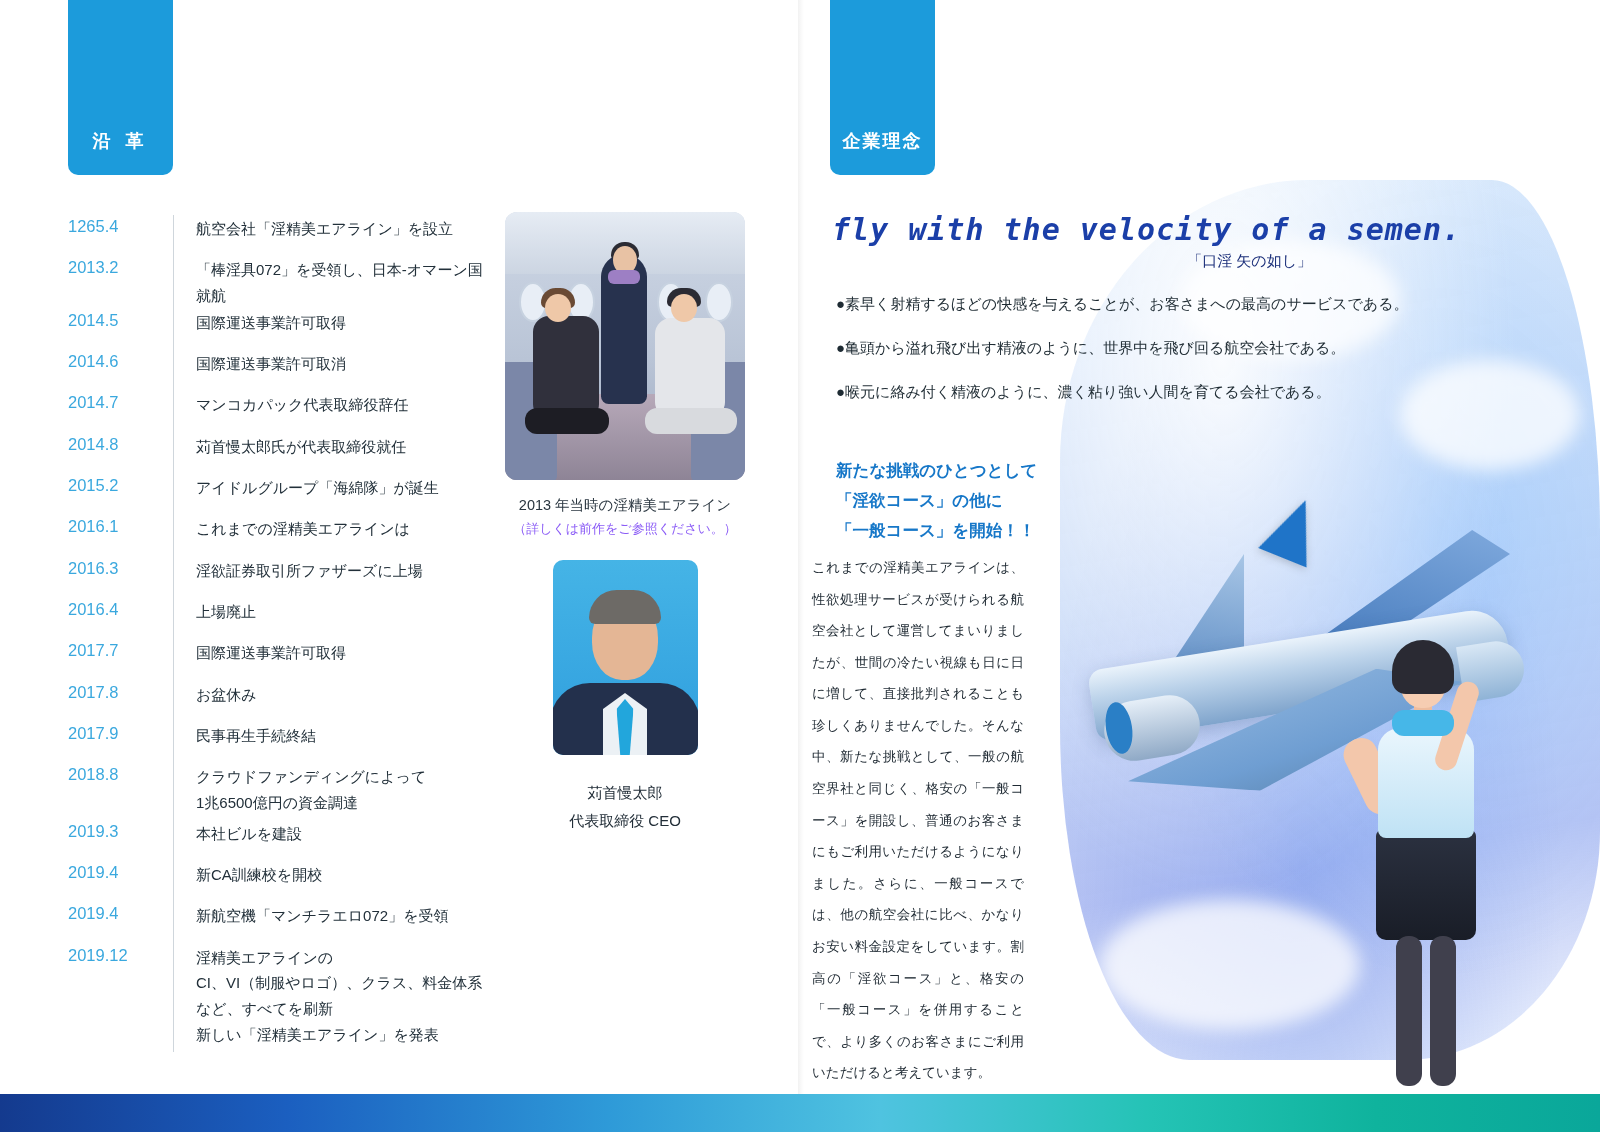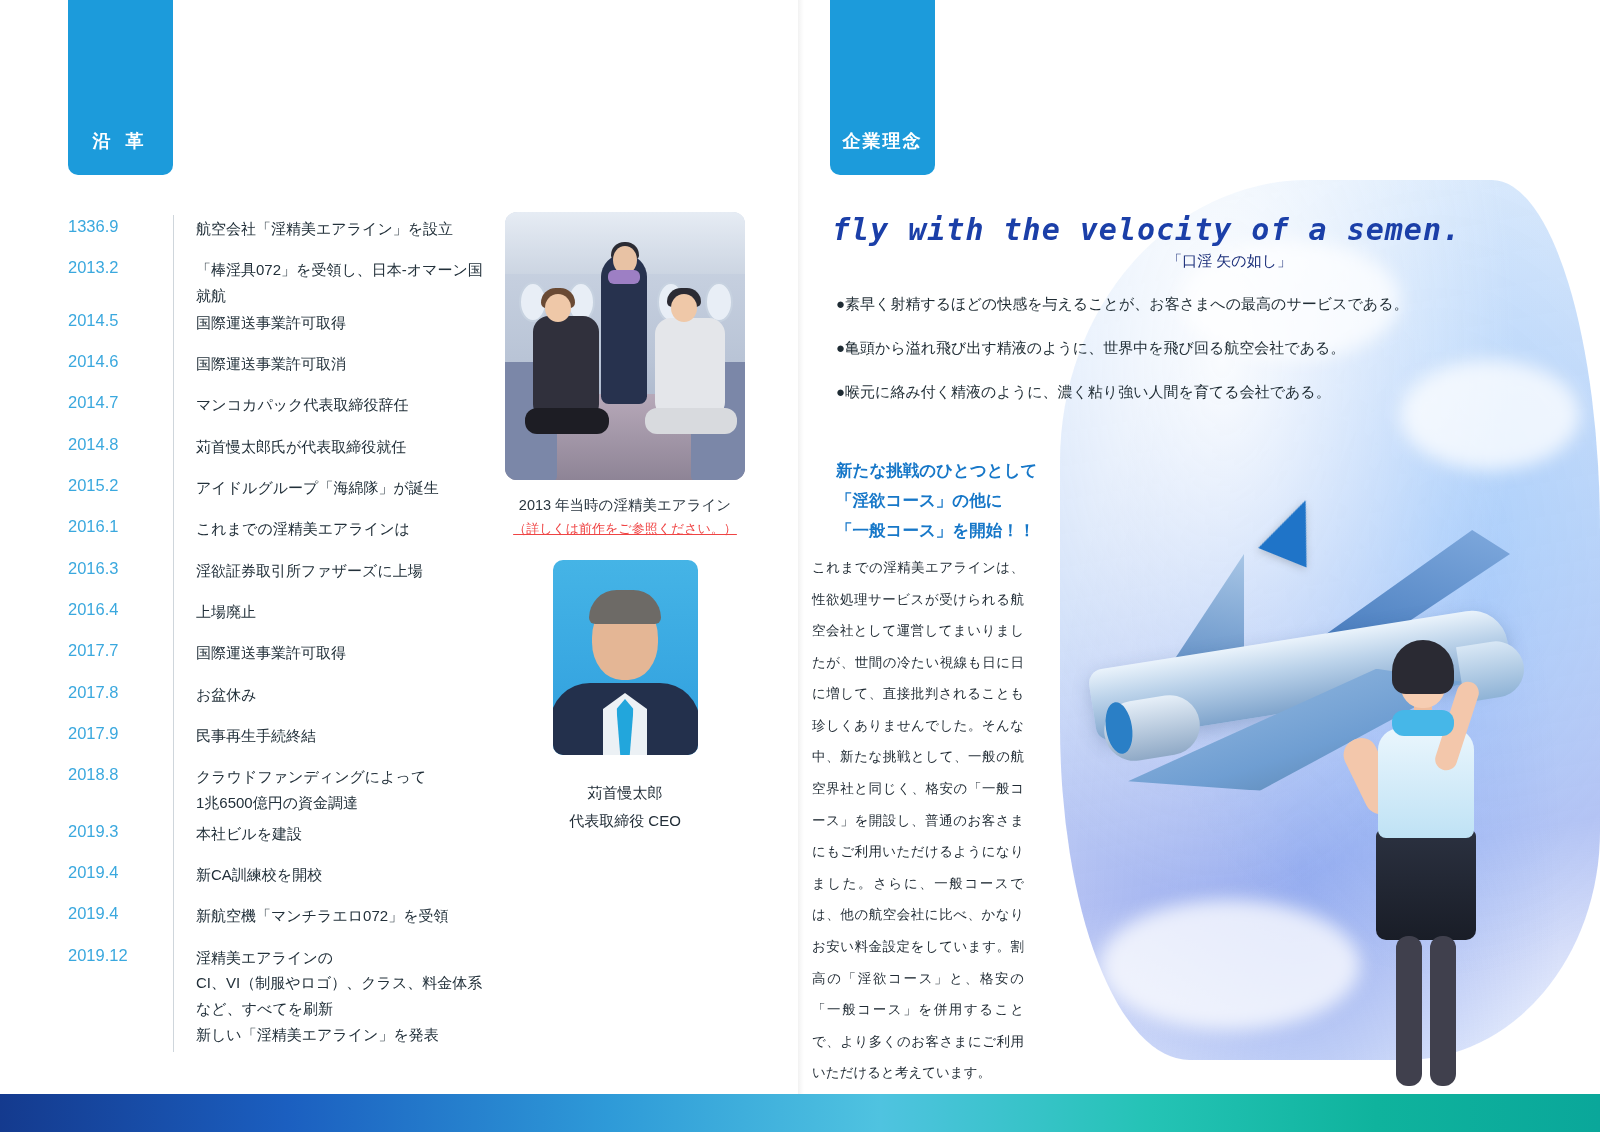--- a/index.html
+++ b/index.html
@@ -121,21 +121,21 @@
   .fig-right-hair{ position:absolute; left:162px; top:76px; width:34px; height:19px; background:#2b2b33; border-radius:17px 17px 6px 6px;}
   .fig-right-leg { position:absolute; left:140px; top:196px; width:92px; height:26px; background:#d8dade; border-radius:12px;}
 
   .photo-cap {
     margin-top:14px;
     text-align:center;
     font-size:14.5px;
     color:#2a3640;
     line-height:1.65;
   }
-  .photo-cap .sub { font-size:13px; color:#ef4444;text-decoration:underline; }
+  .photo-cap .sub { font-size:13px; color:#8b5cf6; }
 
   .photo-ceo-wrap {
     position:absolute;
     left:505px;
     top:560px;
     width:240px;
   }
   .photo-ceo {
     width:145px; height:195px;
     margin:0 auto;
@@ -185,21 +185,21 @@
     font-family:"DejaVu Sans Mono", monospace;
     font-size:30px;
     font-weight:bold;
     font-style:italic;
     color:#1b3fa8;
     letter-spacing:1px;
     white-space:nowrap;
   }
   .headline-sub {
     position:absolute;
-    left:812px; top:252px;
+    left:832px; top:252px;
     width:480px;
     text-align:right;
     font-size:15px;
     color:#1b2f7a;
   }
   .bullets {
     position:absolute;
     left:836px; top:292px;
     width:730px;
   }
@@ -351,21 +351,21 @@
 <body>
 
 <div class="page left-page">
 
   <div class="tab" style="left:68px; top:-10px;">
     <div class="tab-label">沿 革</div>
   </div>
 
   <div class="history">
       <div class="hrow">
-        <div class="hyear">1336.9</div>
+        <div class="hyear">1265.4</div>
         <div class="hdesc">航空会社「淫精美エアライン」を設立</div>
       </div>
       <div class="hrow">
         <div class="hyear">2013.2</div>
         <div class="hdesc">「棒淫具072」を受領し、日本-オマーン国 就航</div>
       </div>
       <div class="hrow">
         <div class="hyear">2014.5</div>
         <div class="hdesc">国際運送事業許可取得</div>
       </div>

